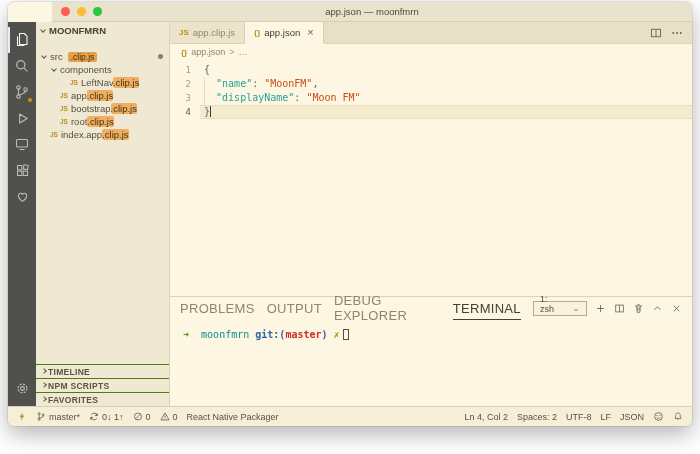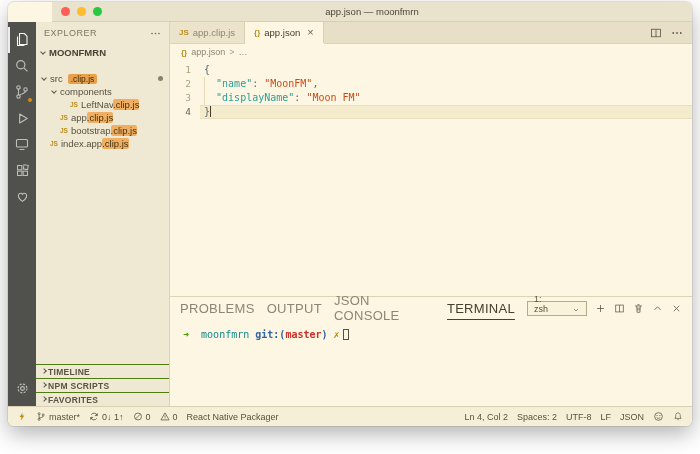--- a/index.html
+++ b/index.html
@@ -199,30 +199,20 @@
               <svg viewBox="0 0 16 16" width="15" height="15" fill="none" stroke="currentColor" stroke-width="1.2">
                 <circle cx="8" cy="8" r="2"></circle>
                 <circle cx="8" cy="8" r="4.7" stroke-dasharray="2.2 1.5"></circle>
               </svg>
             </span>
           </div>
         </div>
     </div>
 
     <div class="sidebar" data-name="explorer-sidebar">
-      <div class="sb-header" data-name="sidebar-header">
-        <span data-name="sidebar-title">EXPLORER</span>
-        <span class="sb-more" data-name="explorer-more-actions-icon">
-          <svg viewBox="0 0 16 16" width="11" height="11" fill="currentColor">
-              <circle cx="3" cy="8" r="1.2"></circle>
-              <circle cx="8" cy="8" r="1.2"></circle>
-              <circle cx="13" cy="8" r="1.2"></circle>
-            </svg>
-        </span>
-      </div>
       <div class="section-header" data-name="explorer-section-header">
         <span class="chev" data-name="chevron-down-icon"></span>
         <span data-name="project-name">MOONFMRN</span>
       </div>
       <div class="tree" id="tree" data-name="file-tree">
           <div class="tree-row" data-name="tree-item-src" style="padding-left: 6px;">
             <span class="chev" data-name="chevron-down-icon"></span>
             <span class="tree-label" data-name="tree-item-label">src</span>
             <span class="filter-badge" data-name="explorer-filter-badge">.clip.js</span>
             <span class="row-dot" data-name="modified-dot"></span>
@@ -235,20 +225,24 @@
             <span class="js-chip" data-name="javascript-file-icon">JS</span>
             <span class="tree-label" data-name="tree-item-label"><span>LeftNav</span><span class="hl">.clip.js</span></span>
           </div>
           <div class="tree-row" data-name="tree-item-app.clip.js" style="padding-left: 24px;">
             <span class="js-chip" data-name="javascript-file-icon">JS</span>
             <span class="tree-label" data-name="tree-item-label"><span>app</span><span class="hl">.clip.js</span></span>
           </div>
           <div class="tree-row" data-name="tree-item-bootstrap.clip.js" style="padding-left: 24px;">
             <span class="js-chip" data-name="javascript-file-icon">JS</span>
             <span class="tree-label" data-name="tree-item-label"><span>bootstrap</span><span class="hl">.clip.js</span></span>
+          </div>
+          <div class="tree-row" data-name="tree-item-root.clip.js" style="padding-left: 24px;">
+            <span class="js-chip" data-name="javascript-file-icon">JS</span>
+            <span class="tree-label" data-name="tree-item-label"><span>root</span><span class="hl">.clip.js</span></span>
           </div>
           <div class="tree-row" data-name="tree-item-index.app.clip.js" style="padding-left: 14px;">
             <span class="js-chip" data-name="javascript-file-icon">JS</span>
             <span class="tree-label" data-name="tree-item-label"><span>index.app</span><span class="hl">.clip.js</span></span>
           </div>
         </div>
       <div class="sb-bottom" id="panes" data-name="sidebar-panes">
           <div class="pane-row" data-name="sidebar-pane-timeline">
             <span class="chev right" data-name="chevron-right-icon"></span>
             <span>TIMELINE</span>
@@ -318,21 +312,21 @@
             <span class="gutter" data-name="line-number">4</span>
             <span class="code" data-name="code-content"><span class="tk-p">}</span><span class="cursor" data-name="text-cursor"></span></span>
           </div>
         </div>
 
       <div class="panel" data-name="bottom-panel">
         <div class="panel-header" data-name="panel-header">
           <div id="panel-tabs" class="panel-tabs">
               <div class="panel-tab" data-name="panel-tab-problems">PROBLEMS</div>
               <div class="panel-tab" data-name="panel-tab-output">OUTPUT</div>
-              <div class="panel-tab" data-name="panel-tab-debug-console">JSON CONSOLE</div>
+              <div class="panel-tab" data-name="panel-tab-debug-console">DEBUG EXPLORER</div>
               <div class="panel-tab active" data-name="panel-tab-terminal">TERMINAL</div>
             </div>
           <div class="panel-right" data-name="panel-actions">
             <div class="shell-select" data-name="terminal-select">
               <span data-name="terminal-select-value">1: zsh</span>
               <span class="sel-chev" data-name="chevron-down-icon">
                 <svg viewBox="0 0 16 16" width="8" height="8" fill="none" stroke="currentColor" stroke-width="1.4">
                     <path d="M4 6l4 4 4-4"></path>
                   </svg>
               </span>

